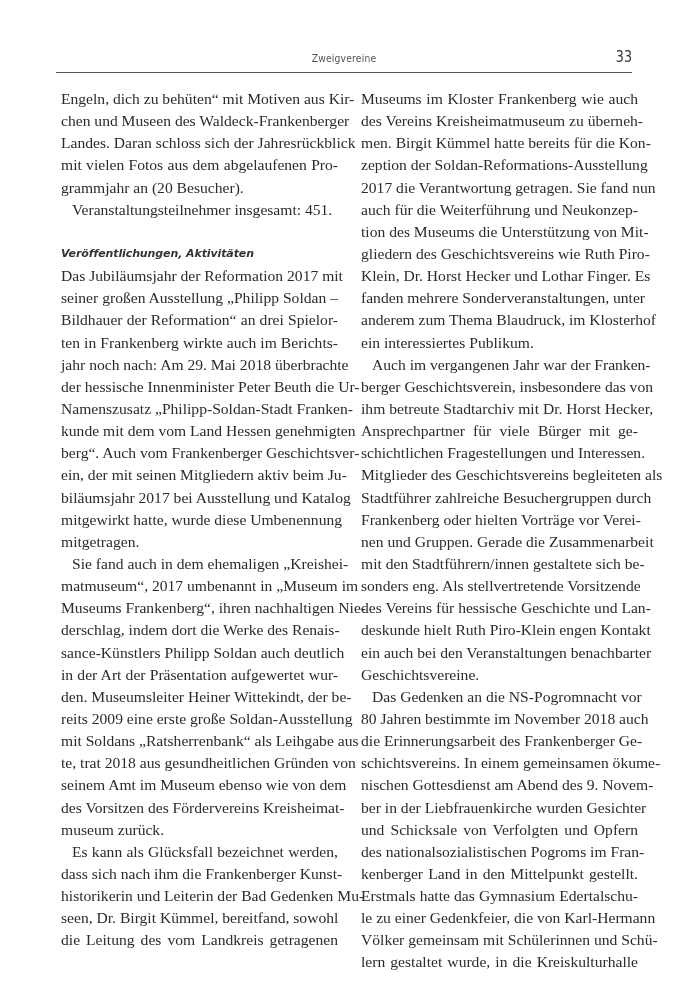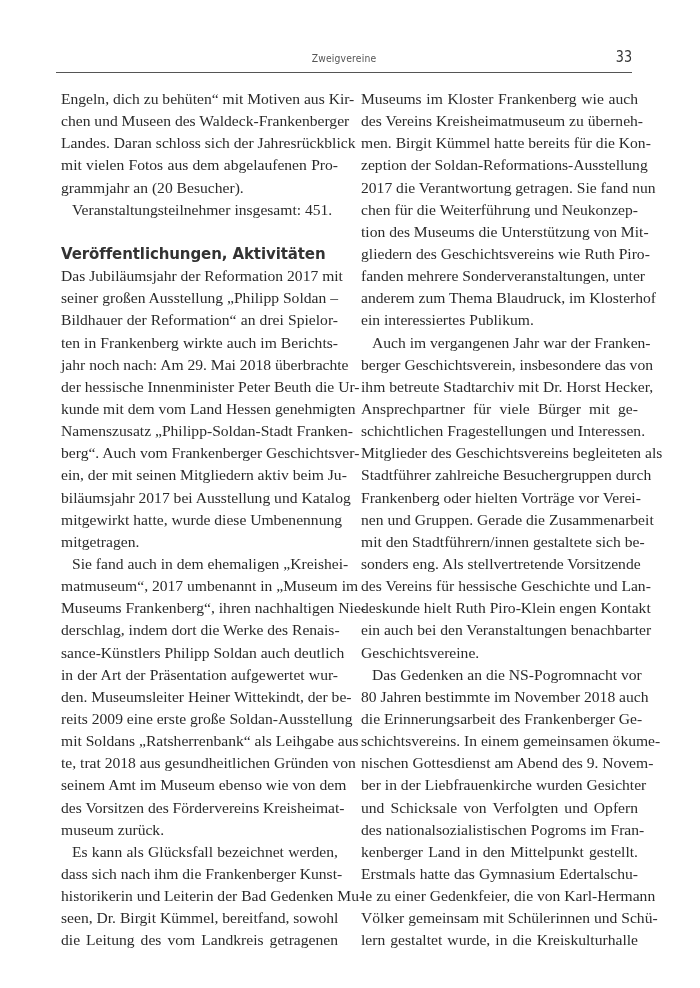--- a/index.html
+++ b/index.html
@@ -71,24 +71,25 @@
       padding-left: 11px;
     }
     .line.blank {
       height: 22.15px;
     }
     .heading {
       display: block;
       height: 22.15px;
       font-family: "DejaVu Sans", sans-serif;
       font-weight: bold;
-      font-size: 15px;
+      font-size: 11px;
       color: #333333;
       letter-spacing: -0.1px;
       white-space: nowrap;
+      font-style: italic;
     }
   </style>
 </head>
 <body>
 
 <div class="running-head">
   <span class="running-title">Zweigvereine</span>
   <span class="page-number">33</span>
 </div>
 
@@ -105,22 +106,22 @@
   </div>
   <span class="line blank"></span>
   <span class="heading">Veröffentlichungen, Aktivitäten</span>
   <div>
     <span class="line">Das Jubiläumsjahr der Reformation 2017 mit</span>
     <span class="line">seiner großen Ausstellung „Philipp Soldan –</span>
     <span class="line">Bildhauer der Reformation“ an drei Spielor-</span>
     <span class="line">ten in Frankenberg wirkte auch im Berichts-</span>
     <span class="line">jahr noch nach: Am 29. Mai 2018 überbrachte</span>
     <span class="line">der hessische Innenminister Peter Beuth die Ur-</span>
+    <span class="line">Namenszusatz „Philipp-Soldan-Stadt Franken-</span>
     <span class="line">kunde mit dem vom Land Hessen genehmigten</span>
-    <span class="line">Namenszusatz „Philipp-Soldan-Stadt Franken-</span>
     <span class="line">berg“. Auch vom Frankenberger Geschichtsver-</span>
     <span class="line">ein, der mit seinen Mitgliedern aktiv beim Ju-</span>
     <span class="line">biläumsjahr 2017 bei Ausstellung und Katalog</span>
     <span class="line">mitgewirkt hatte, wurde diese Umbenennung</span>
     <span class="line last">mitgetragen.</span>
   </div>
   <div>
     <span class="line indent">Sie fand auch in dem ehemaligen „Kreishei-</span>
     <span class="line">matmuseum“, 2017 umbenannt in „Museum im</span>
     <span class="line">Museums Frankenberg“, ihren nachhaltigen Nie-</span>
@@ -144,23 +145,24 @@
   </div>
 </div>
 
 <div class="column col-right">
   <div>
     <span class="line">Museums im Kloster Frankenberg wie auch</span>
     <span class="line">des Vereins Kreisheimatmuseum zu überneh-</span>
     <span class="line">men. Birgit Kümmel hatte bereits für die Kon-</span>
     <span class="line">zeption der Soldan-Reformations-Ausstellung</span>
     <span class="line">2017 die Verantwortung getragen. Sie fand nun</span>
-    <span class="line">chen für die Weiterführung und Neukonzep-</span>
+    <span class="line">auch für die Weiterführung und Neukonzep-</span>
     <span class="line">tion des Museums die Unterstützung von Mit-</span>
     <span class="line">gliedern des Geschichtsvereins wie Ruth Piro-</span>
+    <span class="line">Klein, Dr. Horst Hecker und Lothar Finger. Es</span>
     <span class="line">fanden mehrere Sonderveranstaltungen, unter</span>
     <span class="line">anderem zum Thema Blaudruck, im Klosterhof</span>
     <span class="line last">ein interessiertes Publikum.</span>
   </div>
   <div>
     <span class="line indent">Auch im vergangenen Jahr war der Franken-</span>
     <span class="line">berger Geschichtsverein, insbesondere das von</span>
     <span class="line">ihm betreute Stadtarchiv mit Dr. Horst Hecker,</span>
     <span class="line">Ansprechpartner für viele Bürger mit ge-</span>
     <span class="line">schichtlichen Fragestellungen und Interessen.</span>

